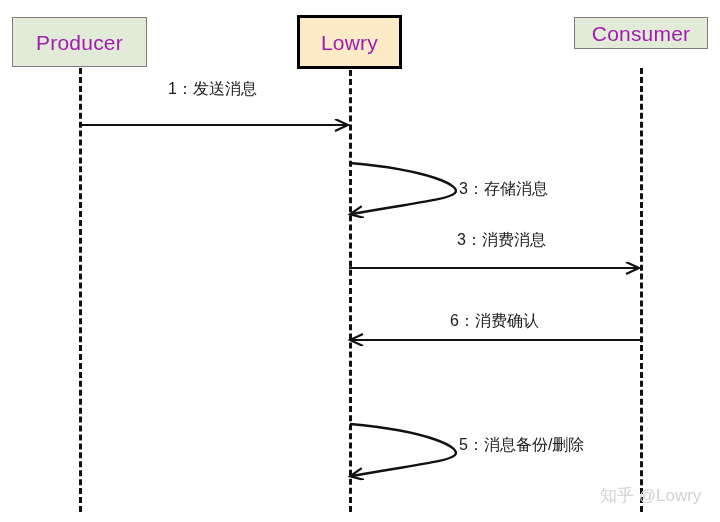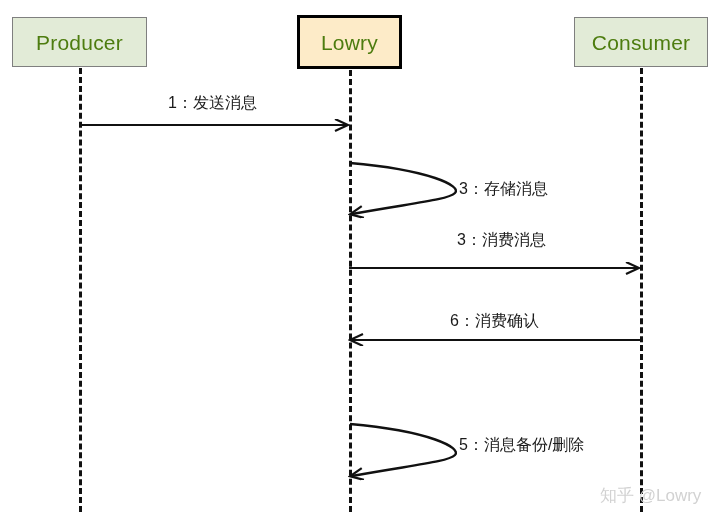--- a/index.html
+++ b/index.html
@@ -19,21 +19,21 @@
   }
 
   
   .participant {
     position: absolute;
     box-sizing: border-box;
     display: flex;
     align-items: center;
     justify-content: center;
     font-size: 21px;
-    color: #4d7c0f;
+    color: #a21caf;
     letter-spacing: 0.2px;
     white-space: nowrap;
     line-height: 1;
   }
   .participant.green {
     background: #e2ebd7;
     border: 1.5px solid #7f7f7f;
   }
   .participant.yellow {
     background: #fdebc8;
@@ -109,25 +109,25 @@
   <div class="lifeline" style="left:640px; top:68px; height:444px;"></div>
 
   <div class="participant green" style="left:12px; top:17px; width:135px; height:50px;">
     <span>Producer</span>
   </div>
 
   <div class="participant yellow" style="left:297px; top:15px; width:105px; height:54px;">
     <span>Lowry</span>
   </div>
 
-  <div class="participant green" style="left:574px; top:17px; width:134px; height:50px;">
+  <div class="participant green" style="left:574px; top:17px; width:134px; height:32px;">
     <span>Consumer</span>
   </div>
 
-  <div class="msg-label" style="left:168px; top:95px;">1：发送消息</div>
+  <div class="msg-label" style="left:168px; top:81px;">1：发送消息</div>
 
   <div class="msg-label" style="left:459px; top:181px;">3：存储消息</div>
 
   <div class="msg-label" style="left:457px; top:232px;">3：消费消息</div>
 
   <div class="msg-label" style="left:450px; top:313px;">6：消费确认</div>
 
   <div class="msg-label" style="left:459px; top:437px;">5：消息备份/删除</div>
 
   <div class="watermark" style="left:580px; top:487px;margin-left:20px;">知乎 @Lowry</div>

